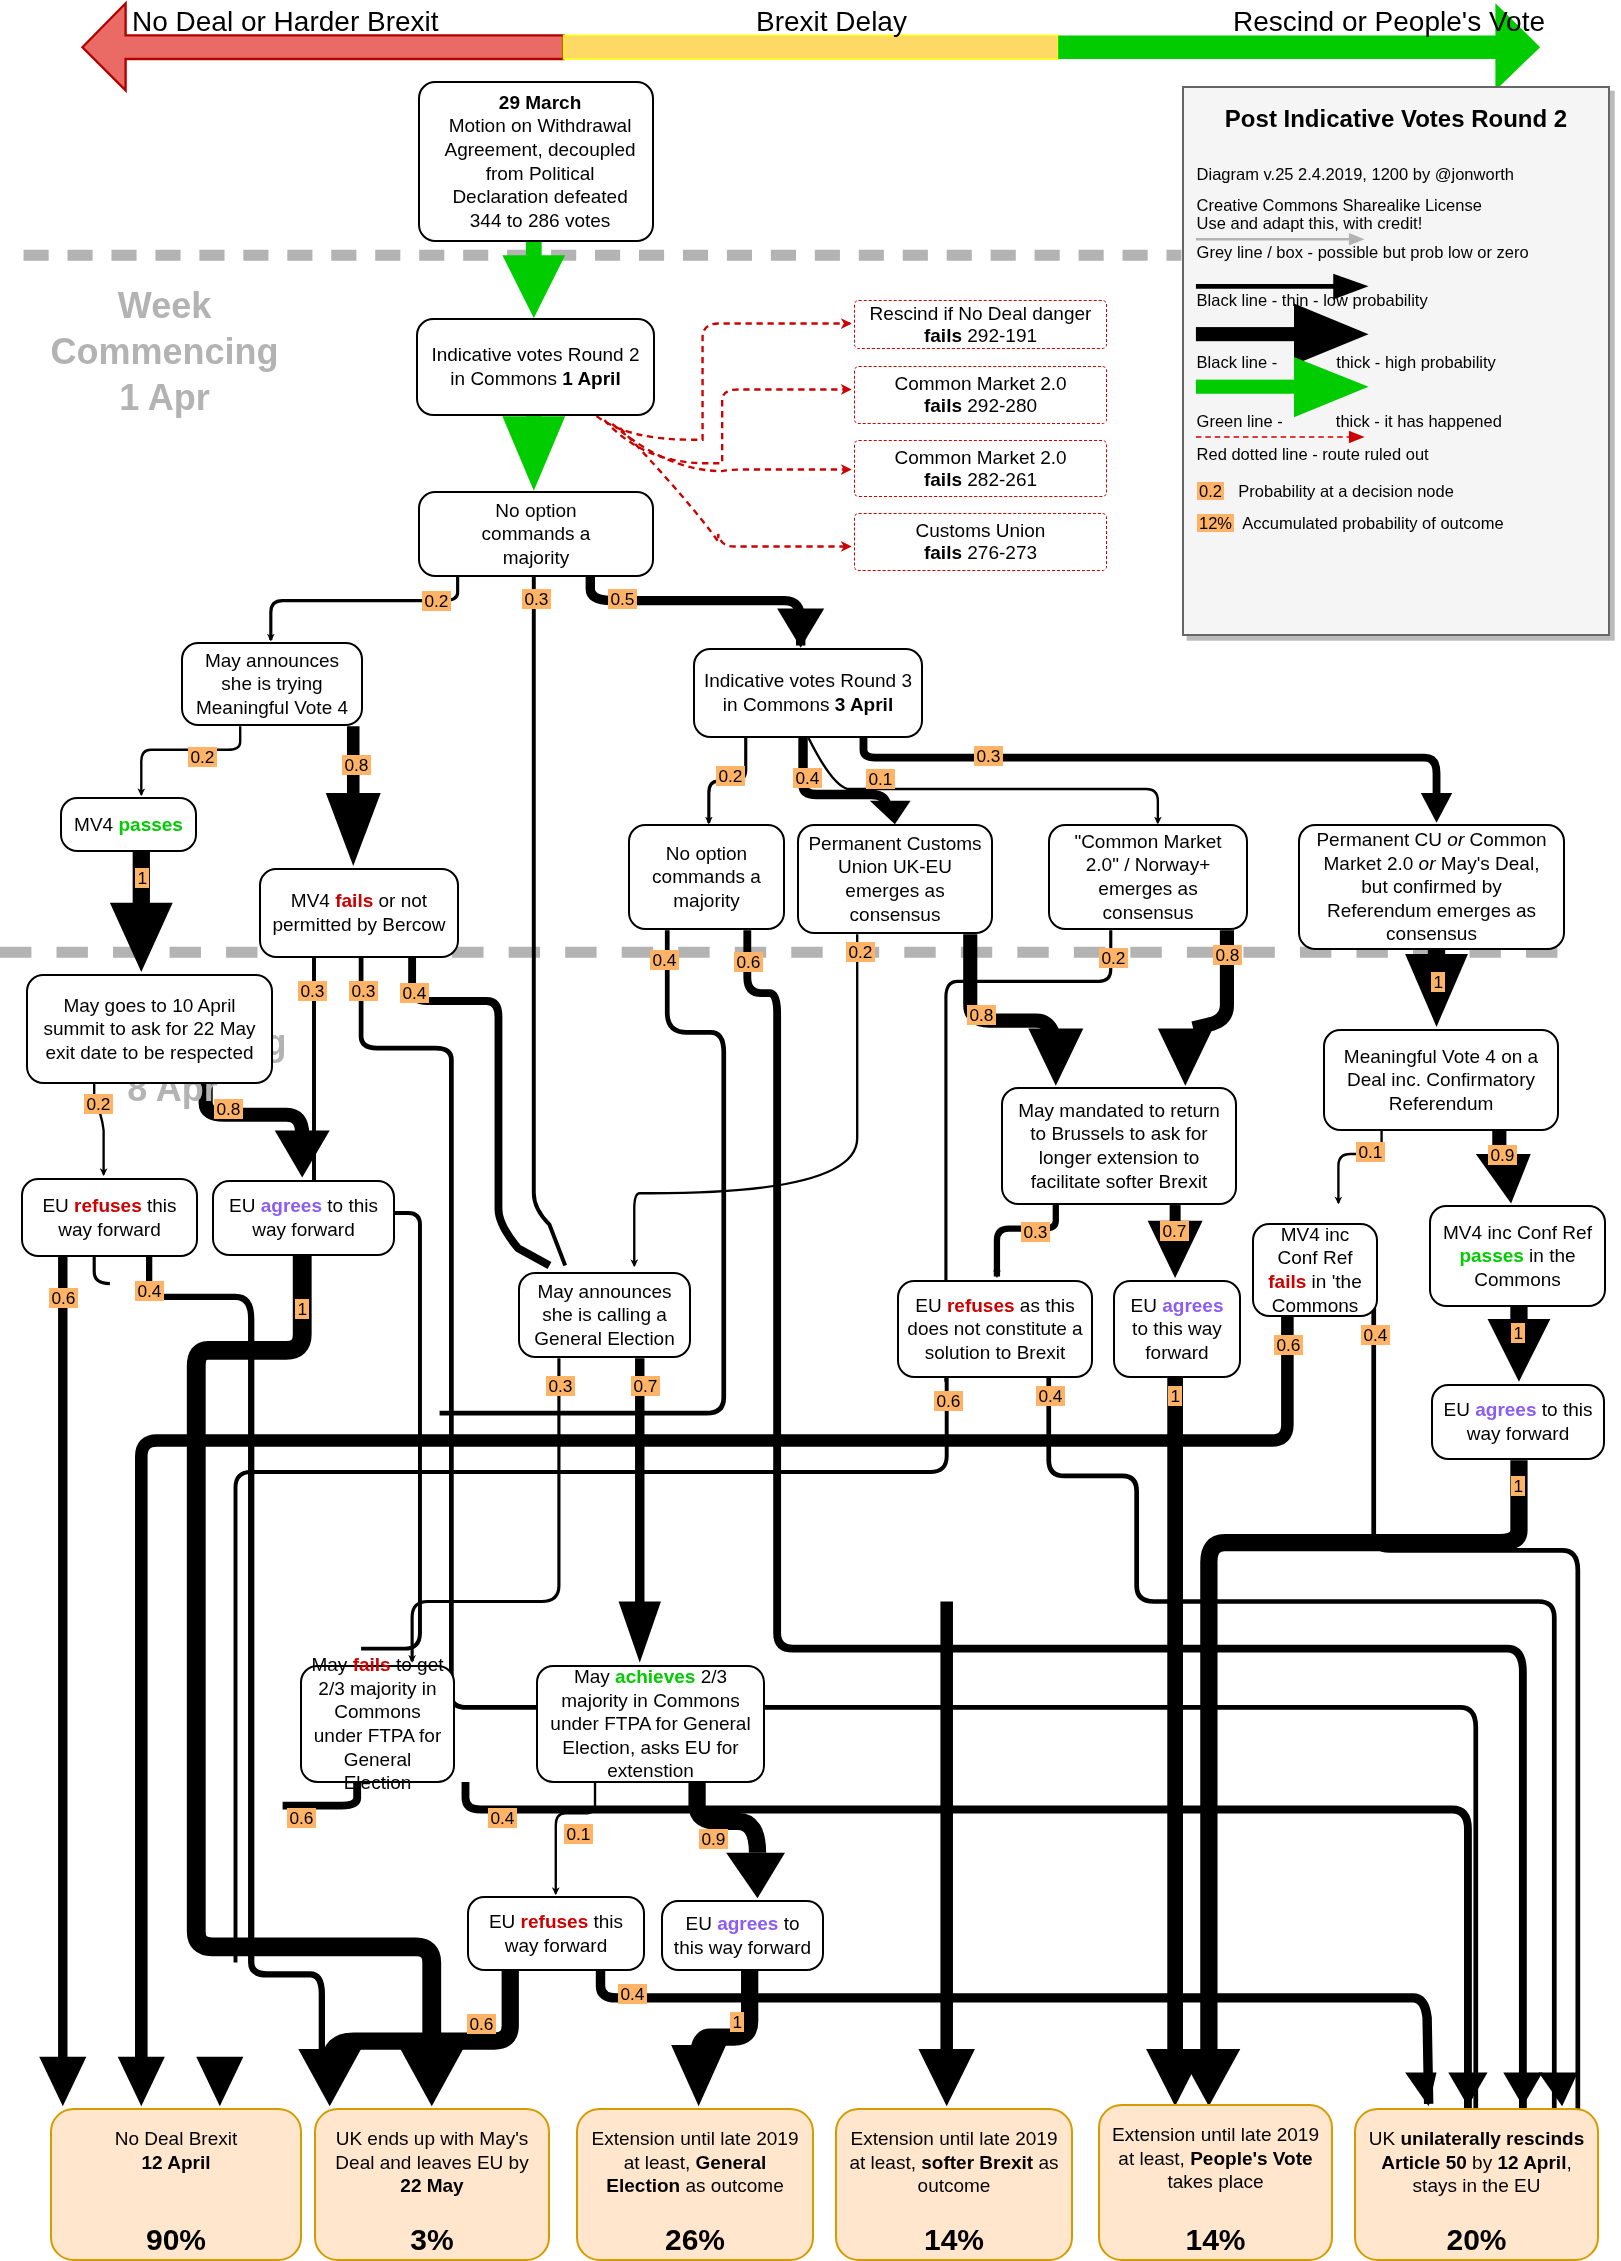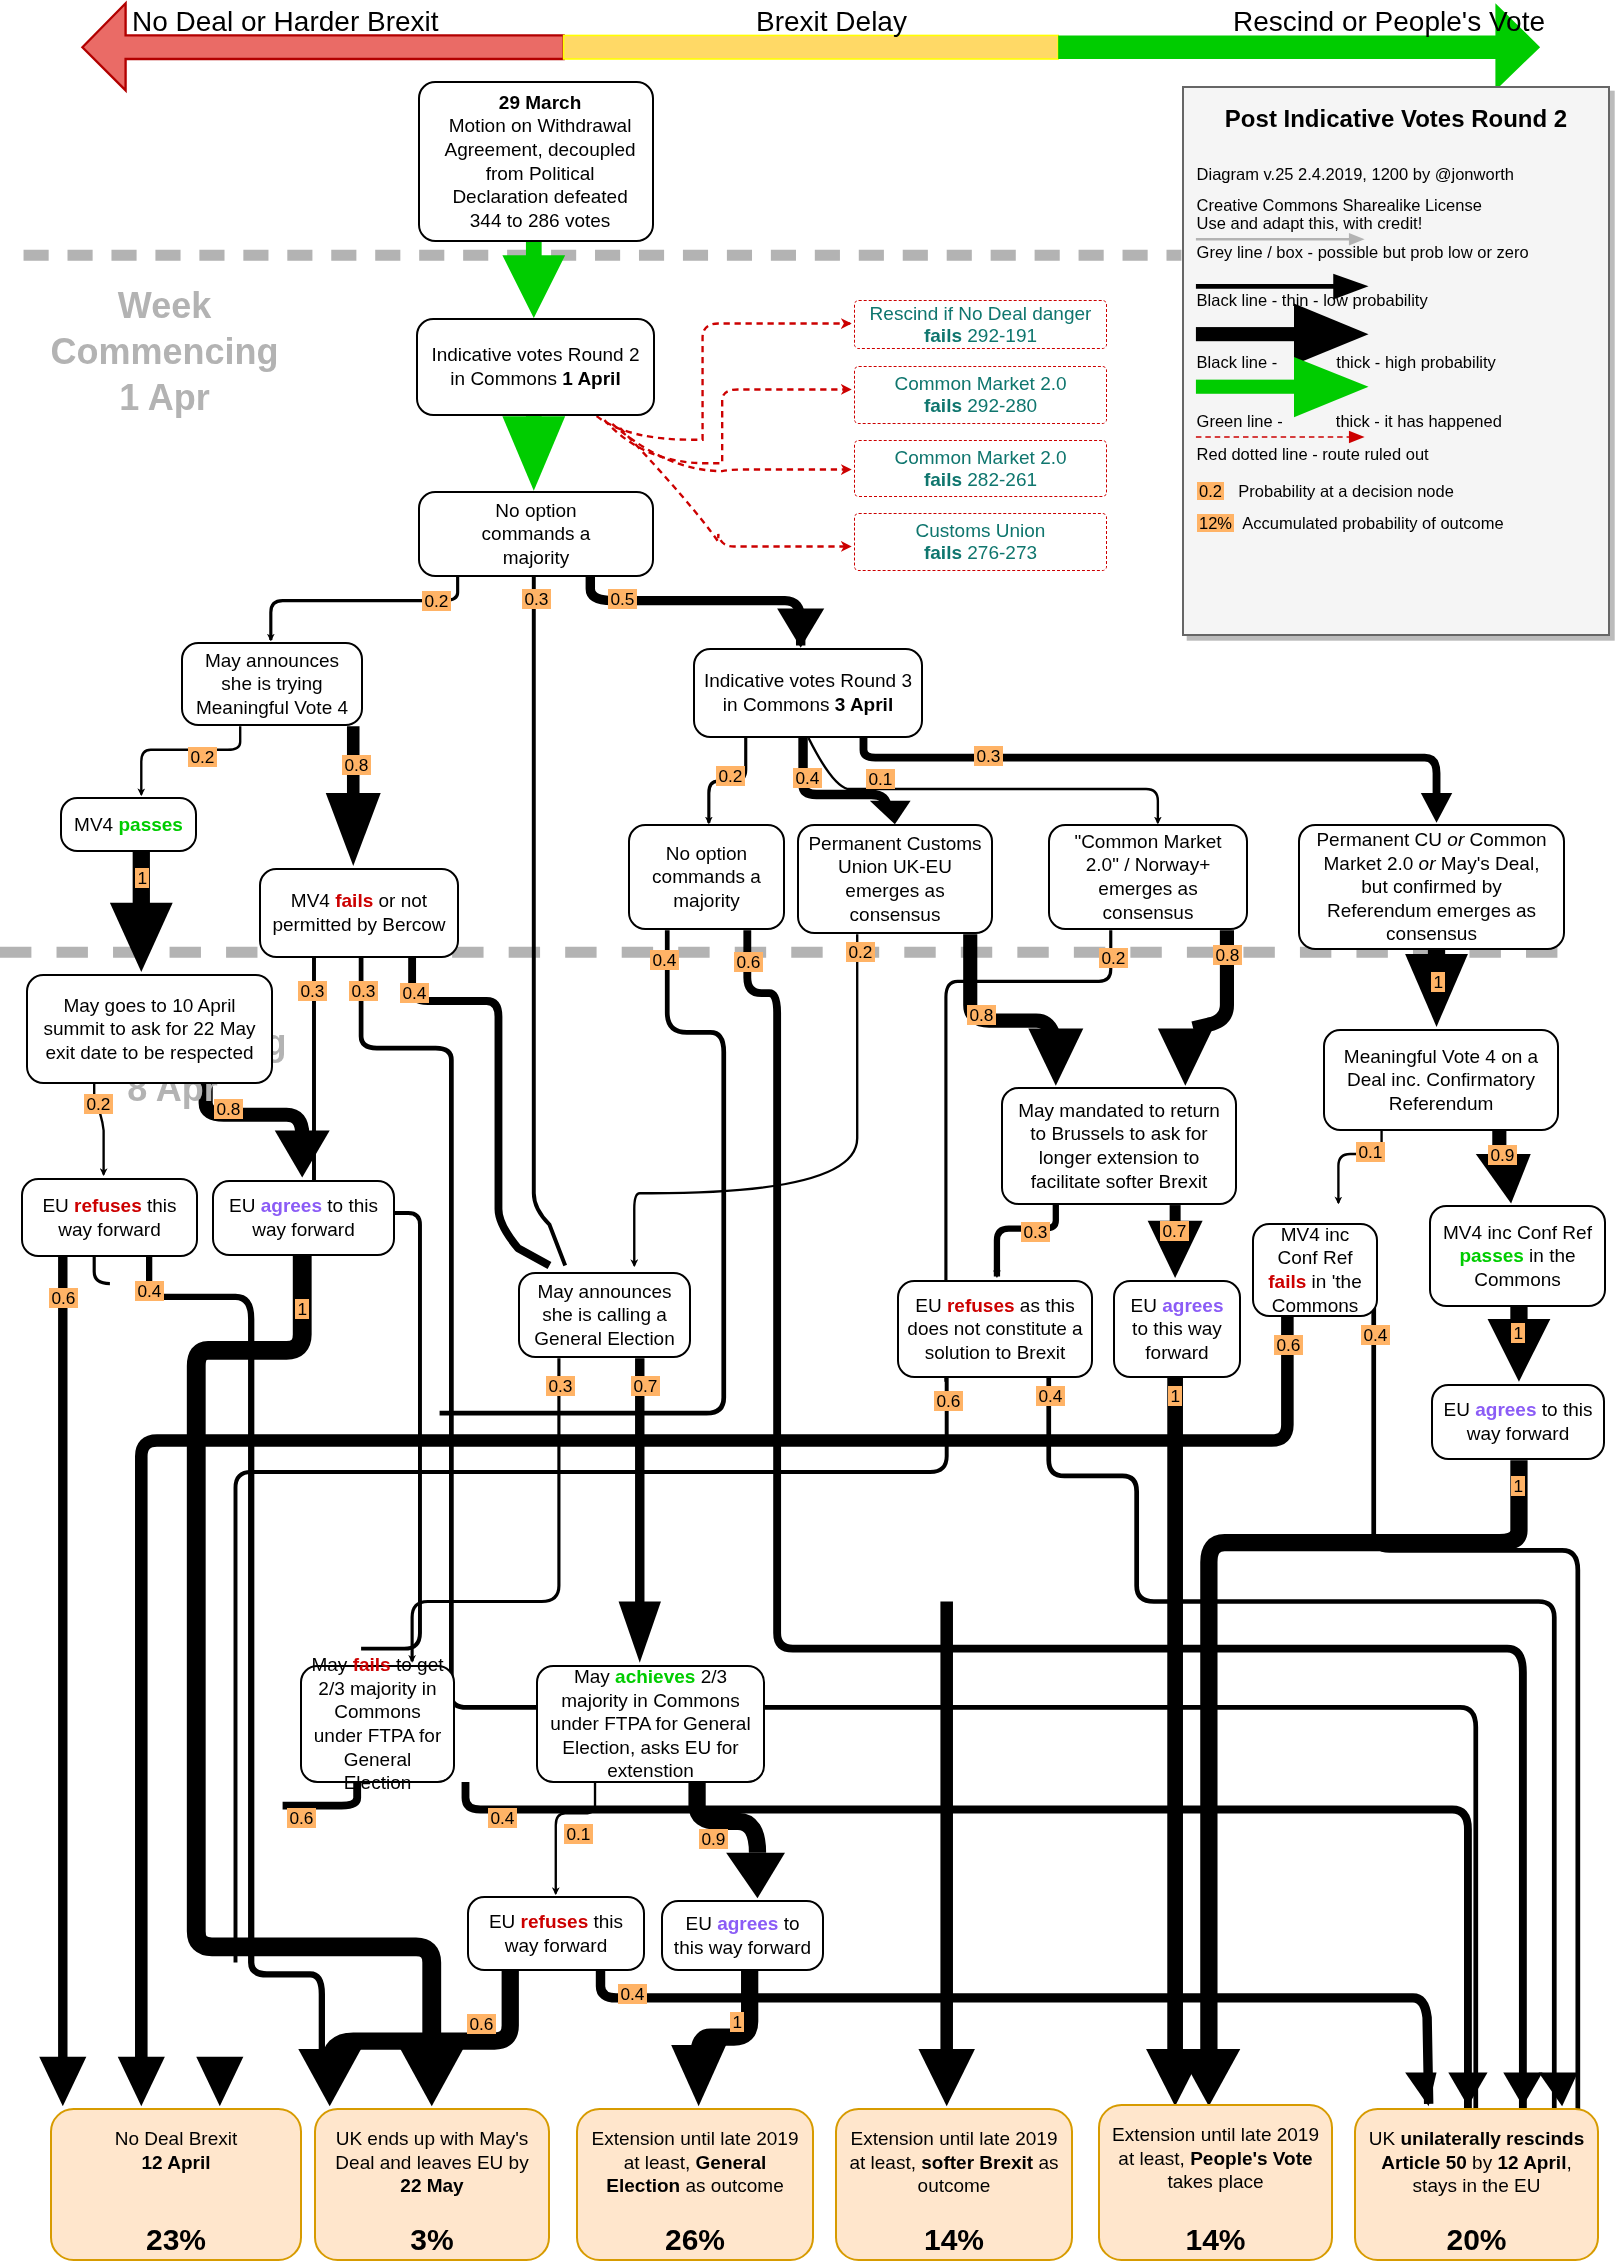--- a/index.html
+++ b/index.html
@@ -1,19 +1,19 @@
 <!DOCTYPE html>
 <html style="font-size:12.6px"><head>
 <meta charset="utf-8">
 <style>
   html,body{margin:0;padding:0;background:#fff;}
   body{width:1621px;height:2261px;position:relative;overflow:hidden;font-family:"Liberation Sans",sans-serif;color:#000;}
   #wires{position:absolute;left:0;top:0;width:1621px;height:2261px;}
   .box{position:absolute;box-sizing:border-box;background:#fff;border:2.4px solid #000;border-radius:17.3px;display:flex;align-items:center;justify-content:center;text-align:center;font-size:19px;line-height:23.6px;padding:4.7px 7.9px;}
-  .box.red{border:1.6px dashed #cc0000;border-radius:4.7px;color:#0f766e;background:#fff;}
+  .box.red{border:1.6px dashed #cc0000;border-radius:4.7px;color:#000000;background:#fff;}
   .box.outcome{background:#ffe6cc;border:2.4px solid #d79b00;border-radius:23.6px;flex-direction:column;justify-content:flex-start;padding-top:17.3px;}
   .outcome .pct{position:absolute;bottom:7.9px;left:0;right:0;font-size:30px;font-weight:bold;}
   .b{font-weight:bold;}
   .i{font-style:italic;}
   .fails{color:#cc0000;font-weight:bold;}
   .pass{color:#00cc00;font-weight:bold;}
   .agree{color:#8b5cf6;font-weight:bold;}
   .prob{position:absolute;background:#ffb366;font-size:17.3px;line-height:20.4px;padding:0 2.4px;color:#000;}
   .week{position:absolute;color:#b3b3b3;font-weight:bold;font-size:36px;line-height:46px;text-align:center;width:251px;}
   .scale-label{position:absolute;font-size:28px;top:6.3px;}
@@ -295,21 +295,21 @@
 <div class="box" style="left:467px;top:1896px;width:178px;height:75px;">
   <div><span>EU </span><span class="fails">refuses</span><span> this way forward</span></div>
 </div>
 <div class="box" style="left:661px;top:1900px;width:163px;height:71px;">
   <div><span>EU </span><span class="agree">agrees</span><span> to this way forward</span></div>
 </div>
 
 <div class="box outcome" style="left:50px;top:2108px;width:252px;height:153px;">
   <div>No Deal Brexit</div>
   <div class="b">12 April</div>
-  <div class="pct">23%</div>
+  <div class="pct">90%</div>
 </div>
 <div class="box outcome" style="left:314px;top:2108px;width:236px;height:153px;">
   <div><span>UK ends up with May's Deal and leaves EU by </span><span class="b">22 May</span></div>
   <div class="pct">3%</div>
 </div>
 <div class="box outcome" style="left:576px;top:2108px;width:238px;height:153px;">
   <div><span>Extension until late 2019 at least, </span><span class="b">General Election</span><span> as outcome</span></div>
   <div class="pct">26%</div>
 </div>
 <div class="box outcome" style="left:835px;top:2108px;width:238px;height:153px;">

